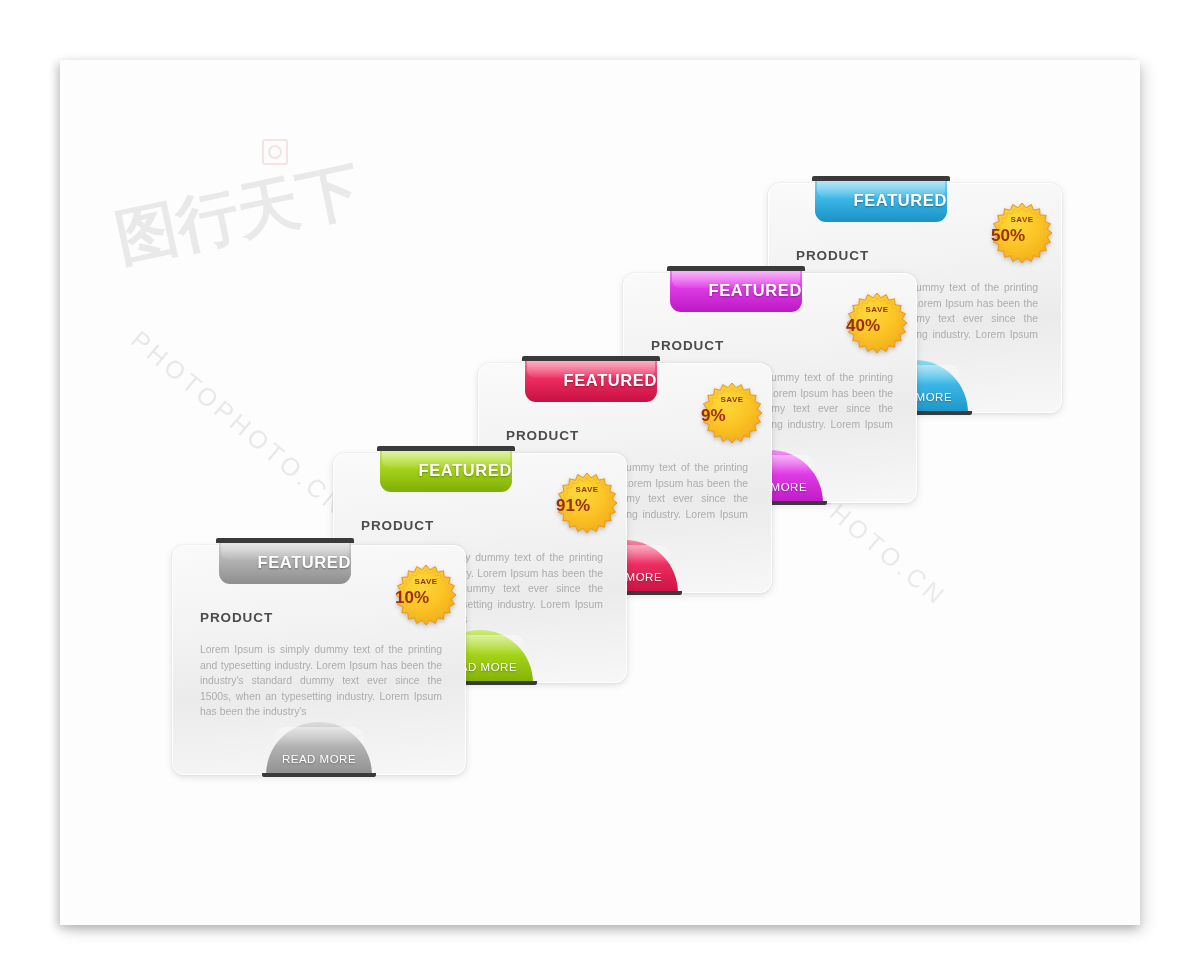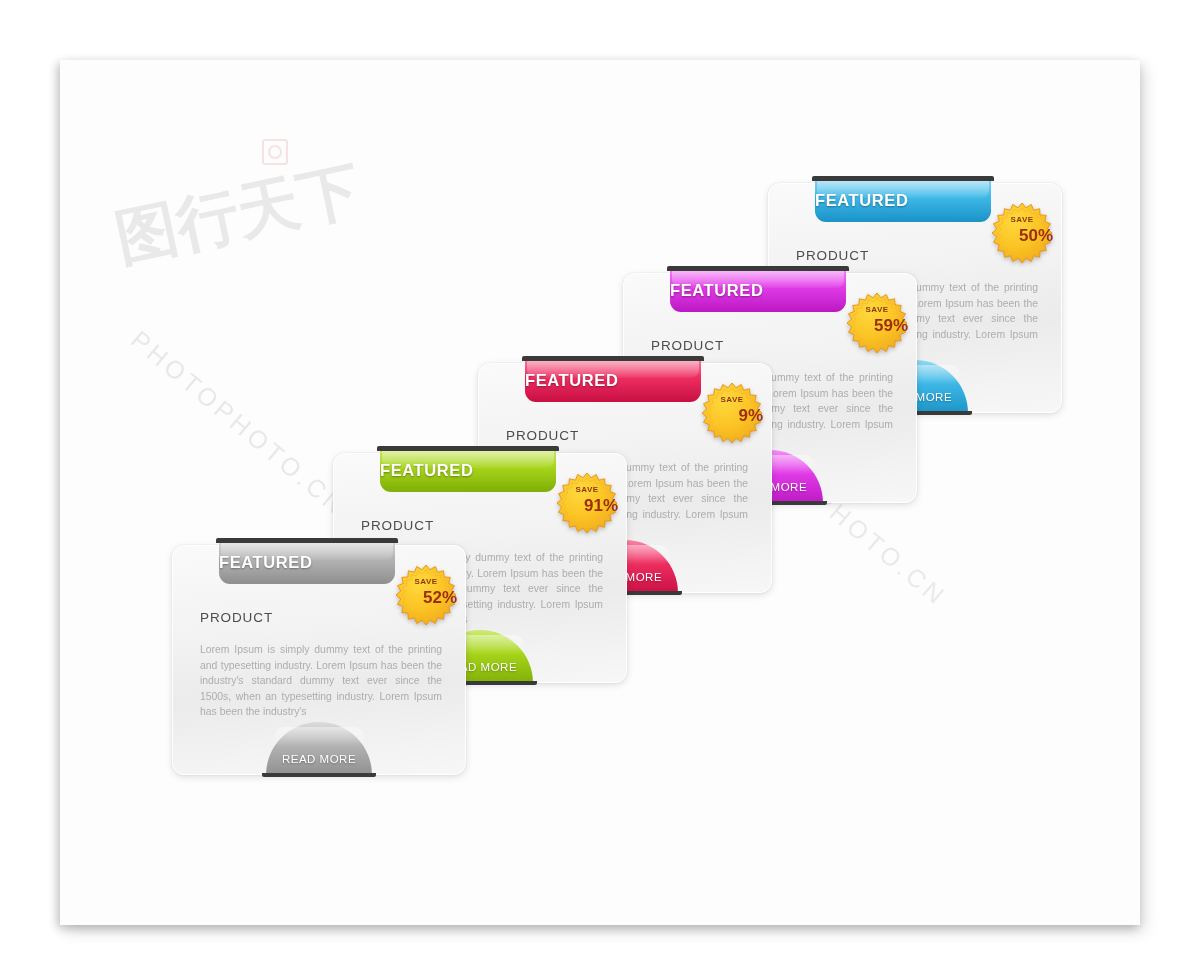--- a/index.html
+++ b/index.html
@@ -51,23 +51,23 @@
     position:absolute;width:292px;height:228px;
     border-radius:12px;
     background:linear-gradient(175deg,#fafafa 0%,#f2f2f2 38%,#ebebeb 62%,#f7f7f7 100%);
     box-shadow:0 2px 7px rgba(0,0,0,.13), 0 0 1px rgba(0,0,0,.22);
     border:1px solid rgba(255,255,255,.9);
   }
   .card-inner{position:absolute;inset:0;overflow:visible;}
 
   
   .ribbon{
-    position:absolute;left:46px;top:-8px;width:176px;height:46px;
+    position:absolute;left:46px;top:-8px;width:132px;height:46px;
     border-radius:0 0 11px 11px;
-    display:flex;align-items:center;justify-content:flex-start;
+    display:flex;align-items:center;justify-content:flex-end;
     z-index:4;
   }
   .ribbon::before{ 
     content:"";position:absolute;left:-3px;right:-3px;top:0;height:5px;
     background:#3a3a3a;border-radius:2px 2px 0 0;
   }
   .ribbon::after{ 
     content:"";position:absolute;left:2px;right:2px;top:5px;height:17px;
     border-radius:0 0 8px 8px;
     background:linear-gradient(180deg,rgba(255,255,255,.45),rgba(255,255,255,.05));
@@ -75,42 +75,42 @@
   }
   .ribbon span{
     position:relative;z-index:2;color:#fff;font-size:16.5px;font-weight:700;
     letter-spacing:.6px;text-shadow:0 1px 2px rgba(0,0,0,.35);
     margin-top:3px;
   }
 
   
   .product-title{
     position:absolute;left:27px;top:64px;
-    font-size:13.5px;font-weight:400;color:#4c4c4c;letter-spacing:.9px;
+    font-size:13.5px;font-weight:700;color:#4c4c4c;letter-spacing:.9px;
   }
 
   
   .body-copy{
     position:absolute;left:27px;top:96px;width:242px;
     font-size:10.4px;line-height:15.5px;color:#adadad;
     text-align:justify;
   }
 
   
   .badge{
     position:absolute;right:8px;top:18px;width:62px;height:62px;z-index:6;
     filter:drop-shadow(0 2px 2px rgba(0,0,0,.22));
   }
   .badge svg{display:block;width:62px;height:62px;}
   .badge .b-save{
     position:absolute;left:0;right:0;top:13px;text-align:center;
     font-size:8px;font-weight:700;color:#8c3510;letter-spacing:.4px;
   }
   .badge .b-pct{
-    position:absolute;left:0;right:0;top:24px;text-align:right;
+    position:absolute;left:0;right:0;top:24px;text-align:left;
     font-size:17px;font-weight:700;color:#9b2f0c;
   }
 
   
   .readmore{
     position:absolute;left:50%;bottom:-3px;transform:translateX(-50%);
     width:106px;height:55px;
     border-radius:53px 53px 0 0;
     display:flex;align-items:flex-end;justify-content:center;
     z-index:5;
@@ -199,21 +199,21 @@
             <radialGradient id="bg1" cx="38%" cy="30%" r="78%">
               <stop offset="0%" stop-color="#ffd83d"></stop>
               <stop offset="55%" stop-color="#fbc424"></stop>
               <stop offset="100%" stop-color="#f0a819"></stop>
             </radialGradient>
           </defs>
           <polygon points="31.00,1.00 34.99,5.81 40.27,2.47 42.58,8.28 48.63,6.73 49.03,12.97 55.27,13.37 53.72,19.42 59.53,21.73 56.19,27.01 61.00,31.00 56.19,34.99 59.53,40.27 53.72,42.58 55.27,48.63 49.03,49.03 48.63,55.27 42.58,53.72 40.27,59.53 34.99,56.19 31.00,61.00 27.01,56.19 21.73,59.53 19.42,53.72 13.37,55.27 12.97,49.03 6.73,48.63 8.28,42.58 2.47,40.27 5.81,34.99 1.00,31.00 5.81,27.01 2.47,21.73 8.28,19.42 6.73,13.37 12.97,12.97 13.37,6.73 19.42,8.28 21.73,2.47 27.01,5.81" fill="url(#bg1)" stroke="#e8971a" stroke-width="1"></polygon>
           <polygon points="31.00,6.00 34.36,9.76 38.73,7.22 40.76,11.84 45.69,10.77 46.20,15.80 51.23,16.31 50.16,21.24 54.78,23.27 52.24,27.64 56.00,31.00 52.24,34.36 54.78,38.73 50.16,40.76 51.23,45.69 46.20,46.20 45.69,51.23 40.76,50.16 38.73,54.78 34.36,52.24 31.00,56.00 27.64,52.24 23.27,54.78 21.24,50.16 16.31,51.23 15.80,46.20 10.77,45.69 11.84,40.76 7.22,38.73 9.76,34.36 6.00,31.00 9.76,27.64 7.22,23.27 11.84,21.24 10.77,16.31 15.80,15.80 16.31,10.77 21.24,11.84 23.27,7.22 27.64,9.76" fill="none" stroke="#f6b92b" stroke-width="1" opacity=".85"></polygon>
         </svg>
         <div class="b-save">SAVE</div>
-        <div class="b-pct">59%</div>
+        <div class="b-pct">40%</div>
       </div>
 
       <div class="readmore" style="background:linear-gradient(180deg,#f48ef7 0%,#e23ce8 40%,#bb18c3 100%);">
         <span>READ MORE</span>
       </div>
 
     </div>
     </div>
     <div class="card" style="left: 478px; top: 363px; z-index: 3;">
     <div class="card-inner">
@@ -298,21 +298,21 @@
             <radialGradient id="bg4" cx="38%" cy="30%" r="78%">
               <stop offset="0%" stop-color="#ffd83d"></stop>
               <stop offset="55%" stop-color="#fbc424"></stop>
               <stop offset="100%" stop-color="#f0a819"></stop>
             </radialGradient>
           </defs>
           <polygon points="31.00,1.00 34.99,5.81 40.27,2.47 42.58,8.28 48.63,6.73 49.03,12.97 55.27,13.37 53.72,19.42 59.53,21.73 56.19,27.01 61.00,31.00 56.19,34.99 59.53,40.27 53.72,42.58 55.27,48.63 49.03,49.03 48.63,55.27 42.58,53.72 40.27,59.53 34.99,56.19 31.00,61.00 27.01,56.19 21.73,59.53 19.42,53.72 13.37,55.27 12.97,49.03 6.73,48.63 8.28,42.58 2.47,40.27 5.81,34.99 1.00,31.00 5.81,27.01 2.47,21.73 8.28,19.42 6.73,13.37 12.97,12.97 13.37,6.73 19.42,8.28 21.73,2.47 27.01,5.81" fill="url(#bg4)" stroke="#e8971a" stroke-width="1"></polygon>
           <polygon points="31.00,6.00 34.36,9.76 38.73,7.22 40.76,11.84 45.69,10.77 46.20,15.80 51.23,16.31 50.16,21.24 54.78,23.27 52.24,27.64 56.00,31.00 52.24,34.36 54.78,38.73 50.16,40.76 51.23,45.69 46.20,46.20 45.69,51.23 40.76,50.16 38.73,54.78 34.36,52.24 31.00,56.00 27.64,52.24 23.27,54.78 21.24,50.16 16.31,51.23 15.80,46.20 10.77,45.69 11.84,40.76 7.22,38.73 9.76,34.36 6.00,31.00 9.76,27.64 7.22,23.27 11.84,21.24 10.77,16.31 15.80,15.80 16.31,10.77 21.24,11.84 23.27,7.22 27.64,9.76" fill="none" stroke="#f6b92b" stroke-width="1" opacity=".85"></polygon>
         </svg>
         <div class="b-save">SAVE</div>
-        <div class="b-pct">52%</div>
+        <div class="b-pct">10%</div>
       </div>
 
       <div class="readmore" style="background:linear-gradient(180deg,#dcdcdc 0%,#b4b4b4 40%,#8e8e8e 100%);">
         <span>READ MORE</span>
       </div>
 
     </div>
     </div>
   </div>
 

